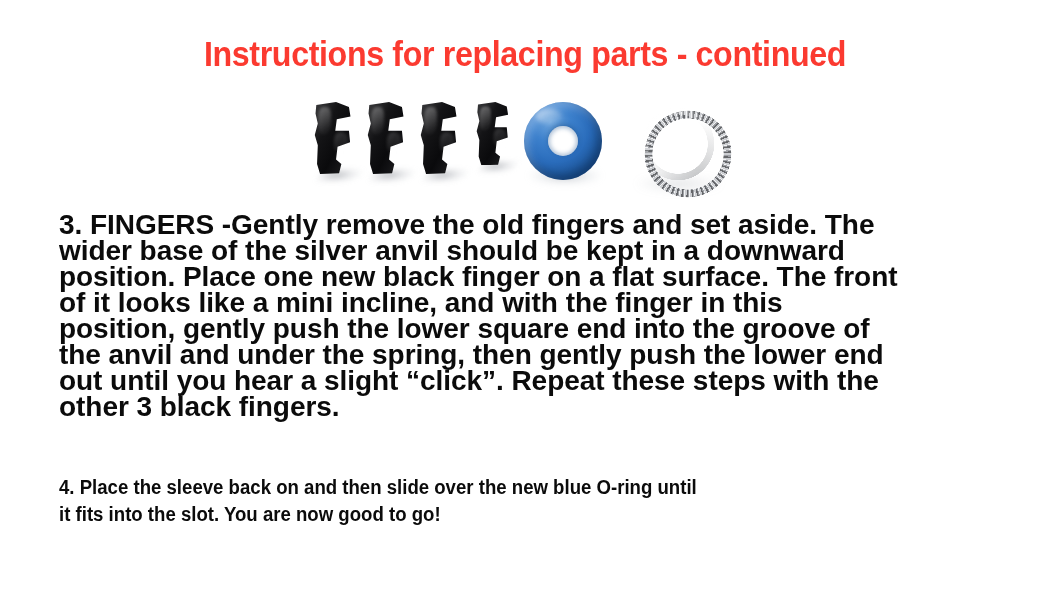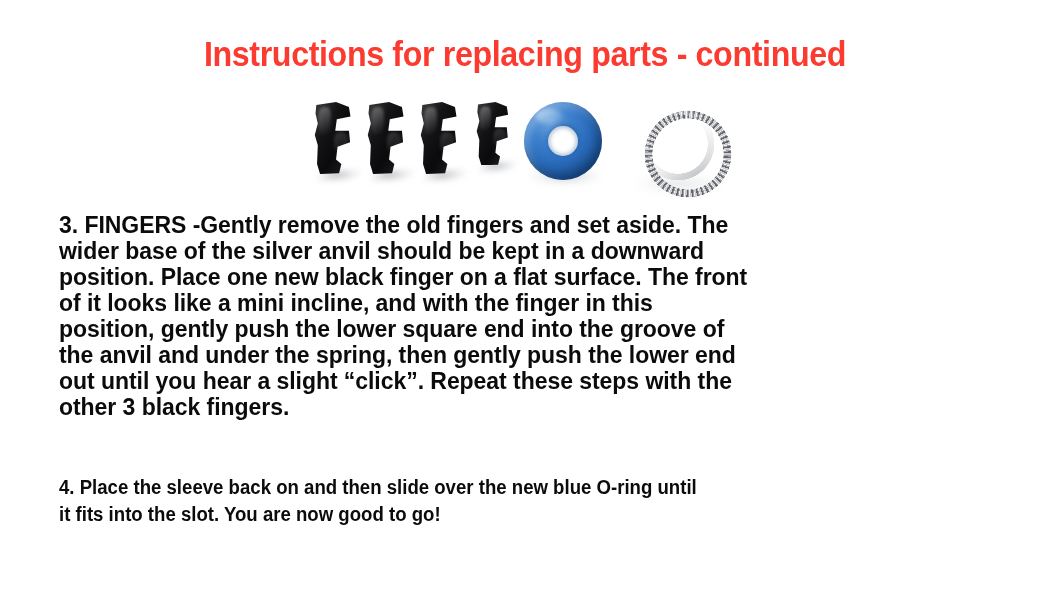--- a/index.html
+++ b/index.html
@@ -182,21 +182,21 @@
   }
 
   
   .para-main {
     position: absolute;
     left: 59px;
     top: 212px;
     width: 950px;
     font-family: "Liberation Sans", sans-serif;
     font-weight: bold;
-    font-size: 23px;
+    font-size: 28px;
     line-height: 26px;
     color: #0b0b0b;
     letter-spacing: -0.05px;
     white-space: pre-line;
   }
   .para-final {
     position: absolute;
     left: 59px;
     top: 474px;
     width: 960px;

